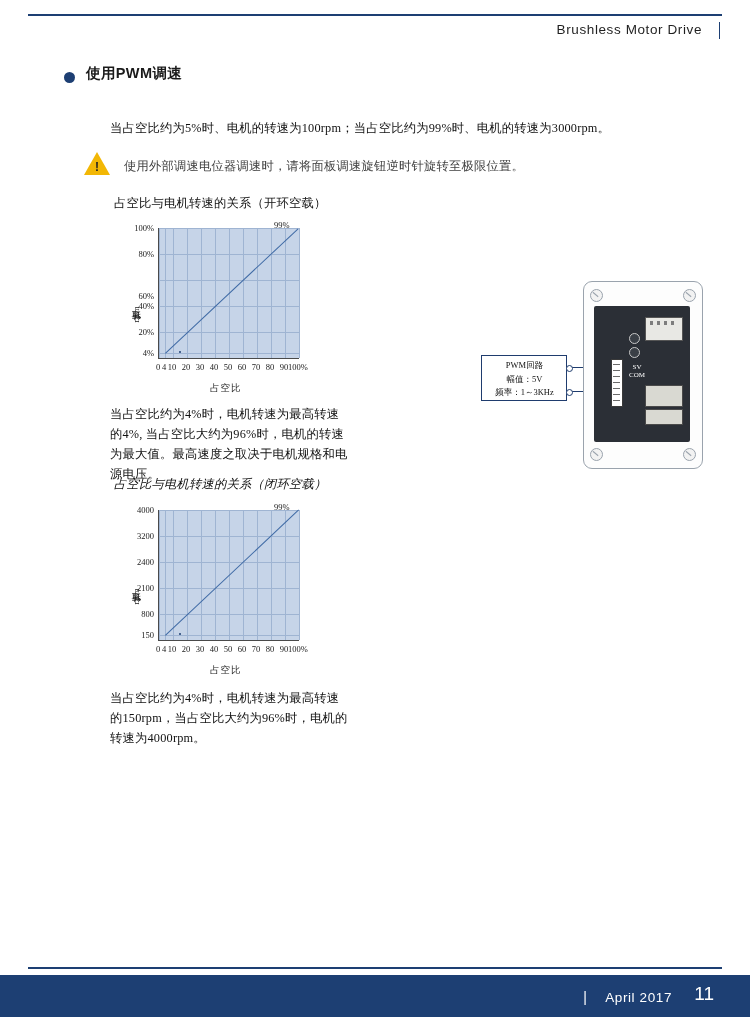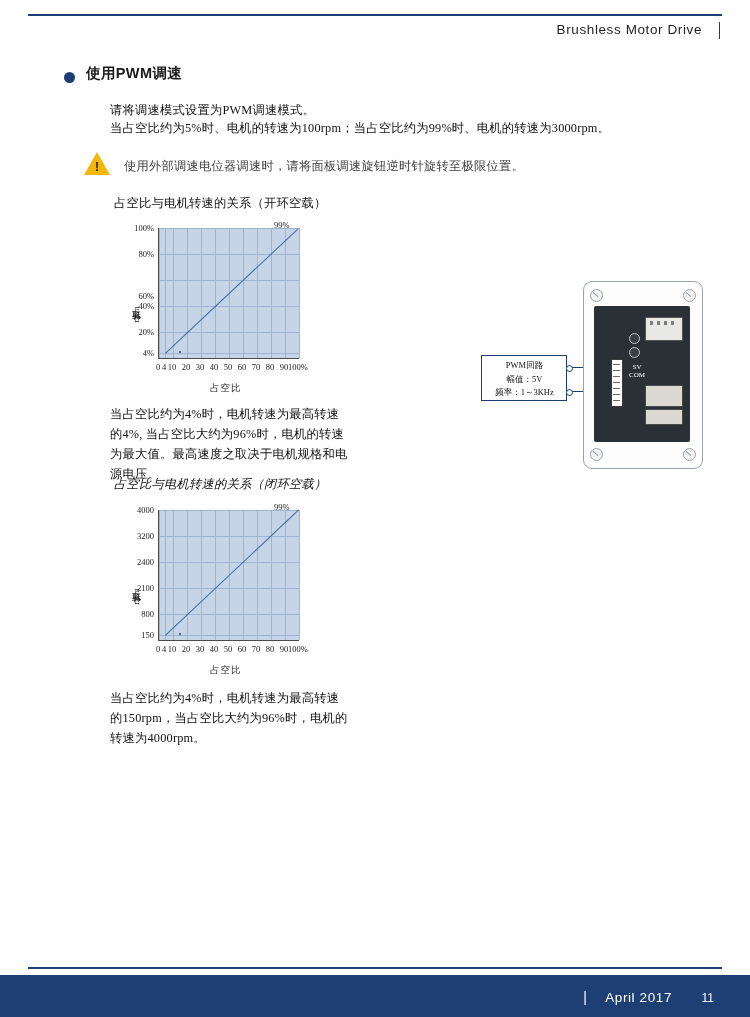--- a/index.html
+++ b/index.html
@@ -303,21 +303,21 @@
     right: 78px; bottom: 12px;
     font-family: "Liberation Sans", sans-serif;
     font-size: 13.5px;
     color: #ffffff;
     letter-spacing: 0.6px;
   }
   .footer-page {
     position: absolute;
     right: 36px; bottom: 12px;
     font-family: "Liberation Sans", sans-serif;
-    font-size: 12px;
+    font-size: 19px;
     color: #ffffff;
     margin-top: 20px;
   }
   .footer-sep {
     position: absolute;
     right: 163px; bottom: 12px;
     font-family: "Liberation Sans", sans-serif;
     font-size: 14px;
     color: #ffffff;
   }
@@ -327,21 +327,20 @@
 
 <div class="page">
 
   <div class="header-rule"></div>
   <div class="header-title">Brushless  Motor Drive</div>
   <div class="header-bar-right"></div>
 
   <div class="bullet"></div>
   <div class="section-title">使用PWM调速</div>
 
-  <div class="p p1">请将调速模式设置为PWM调速模式。</div>
   <div class="p p2">当占空比约为5%时、电机的转速为100rpm；当占空比约为99%时、电机的转速为3000rpm。</div>
 
   <div class="warn-tri"></div>
   <div class="warn-tri-inner">!</div>
   <div class="warn-text">使用外部调速电位器调速时，请将面板调速旋钮逆时针旋转至极限位置。</div>
 
   <div class="chart-caption" style="left:114px; top:195px;">占空比与电机转速的关系（开环空载）</div>
 
   <div class="chart" id="chart1" style="left:110px; top:218px; width:200px; height:160px;">
     <div class="plot" id="c1plot" style="left:48px; top:10px; width:140px; height:130px;">

